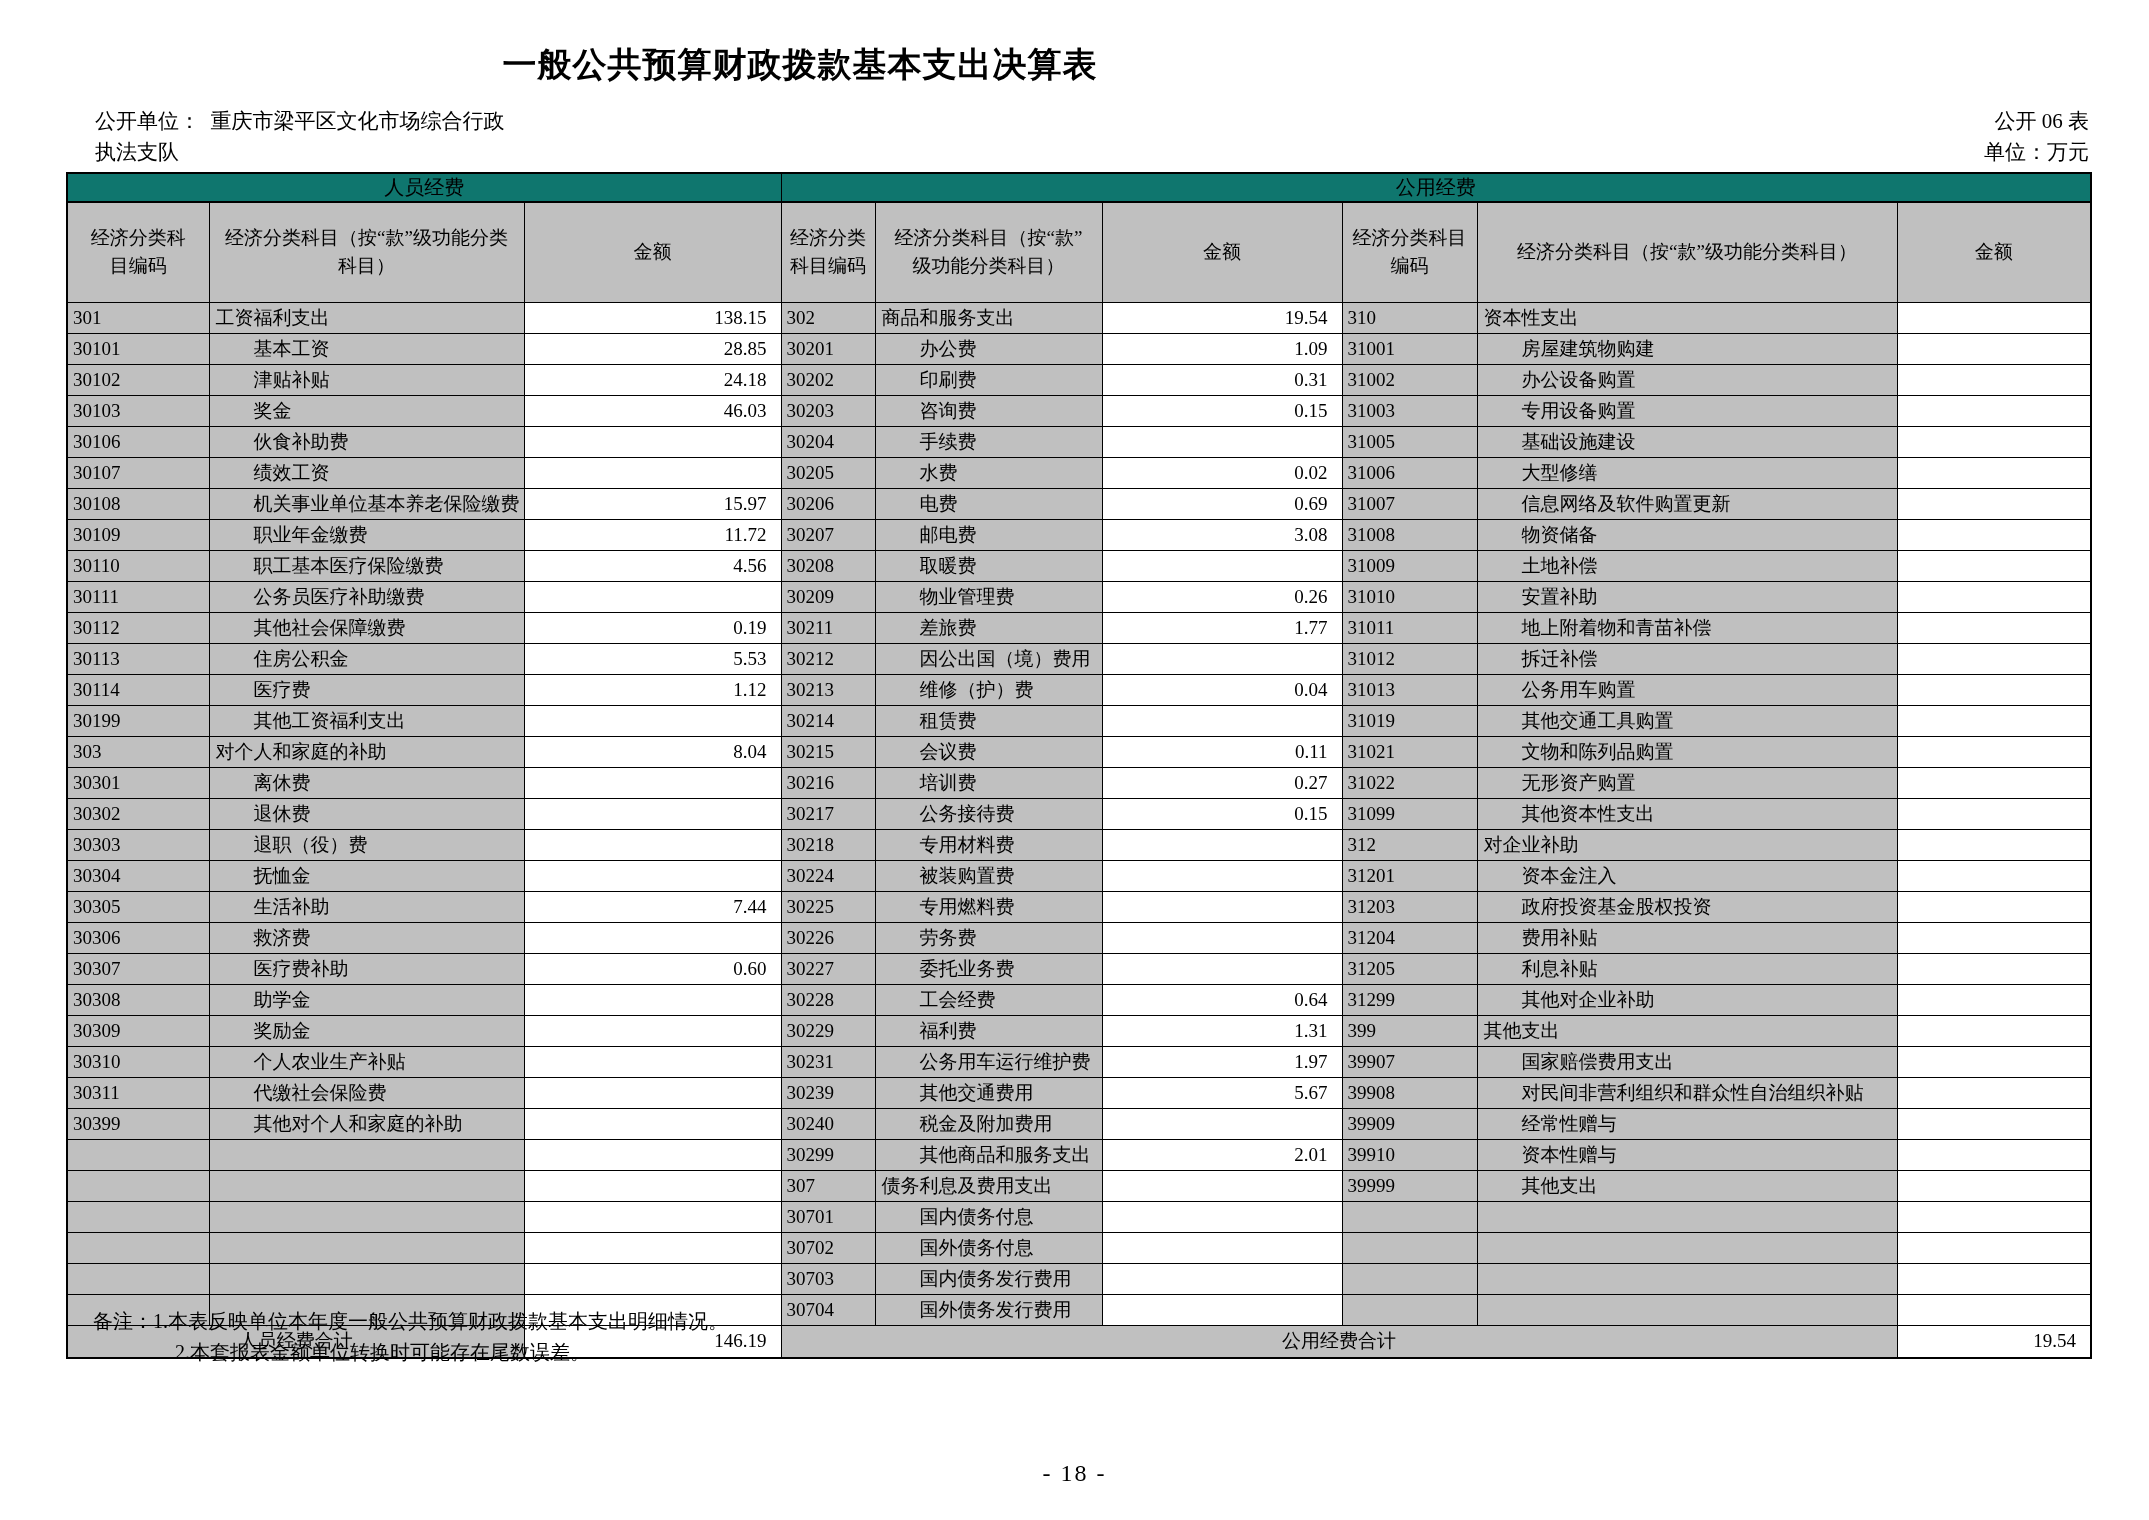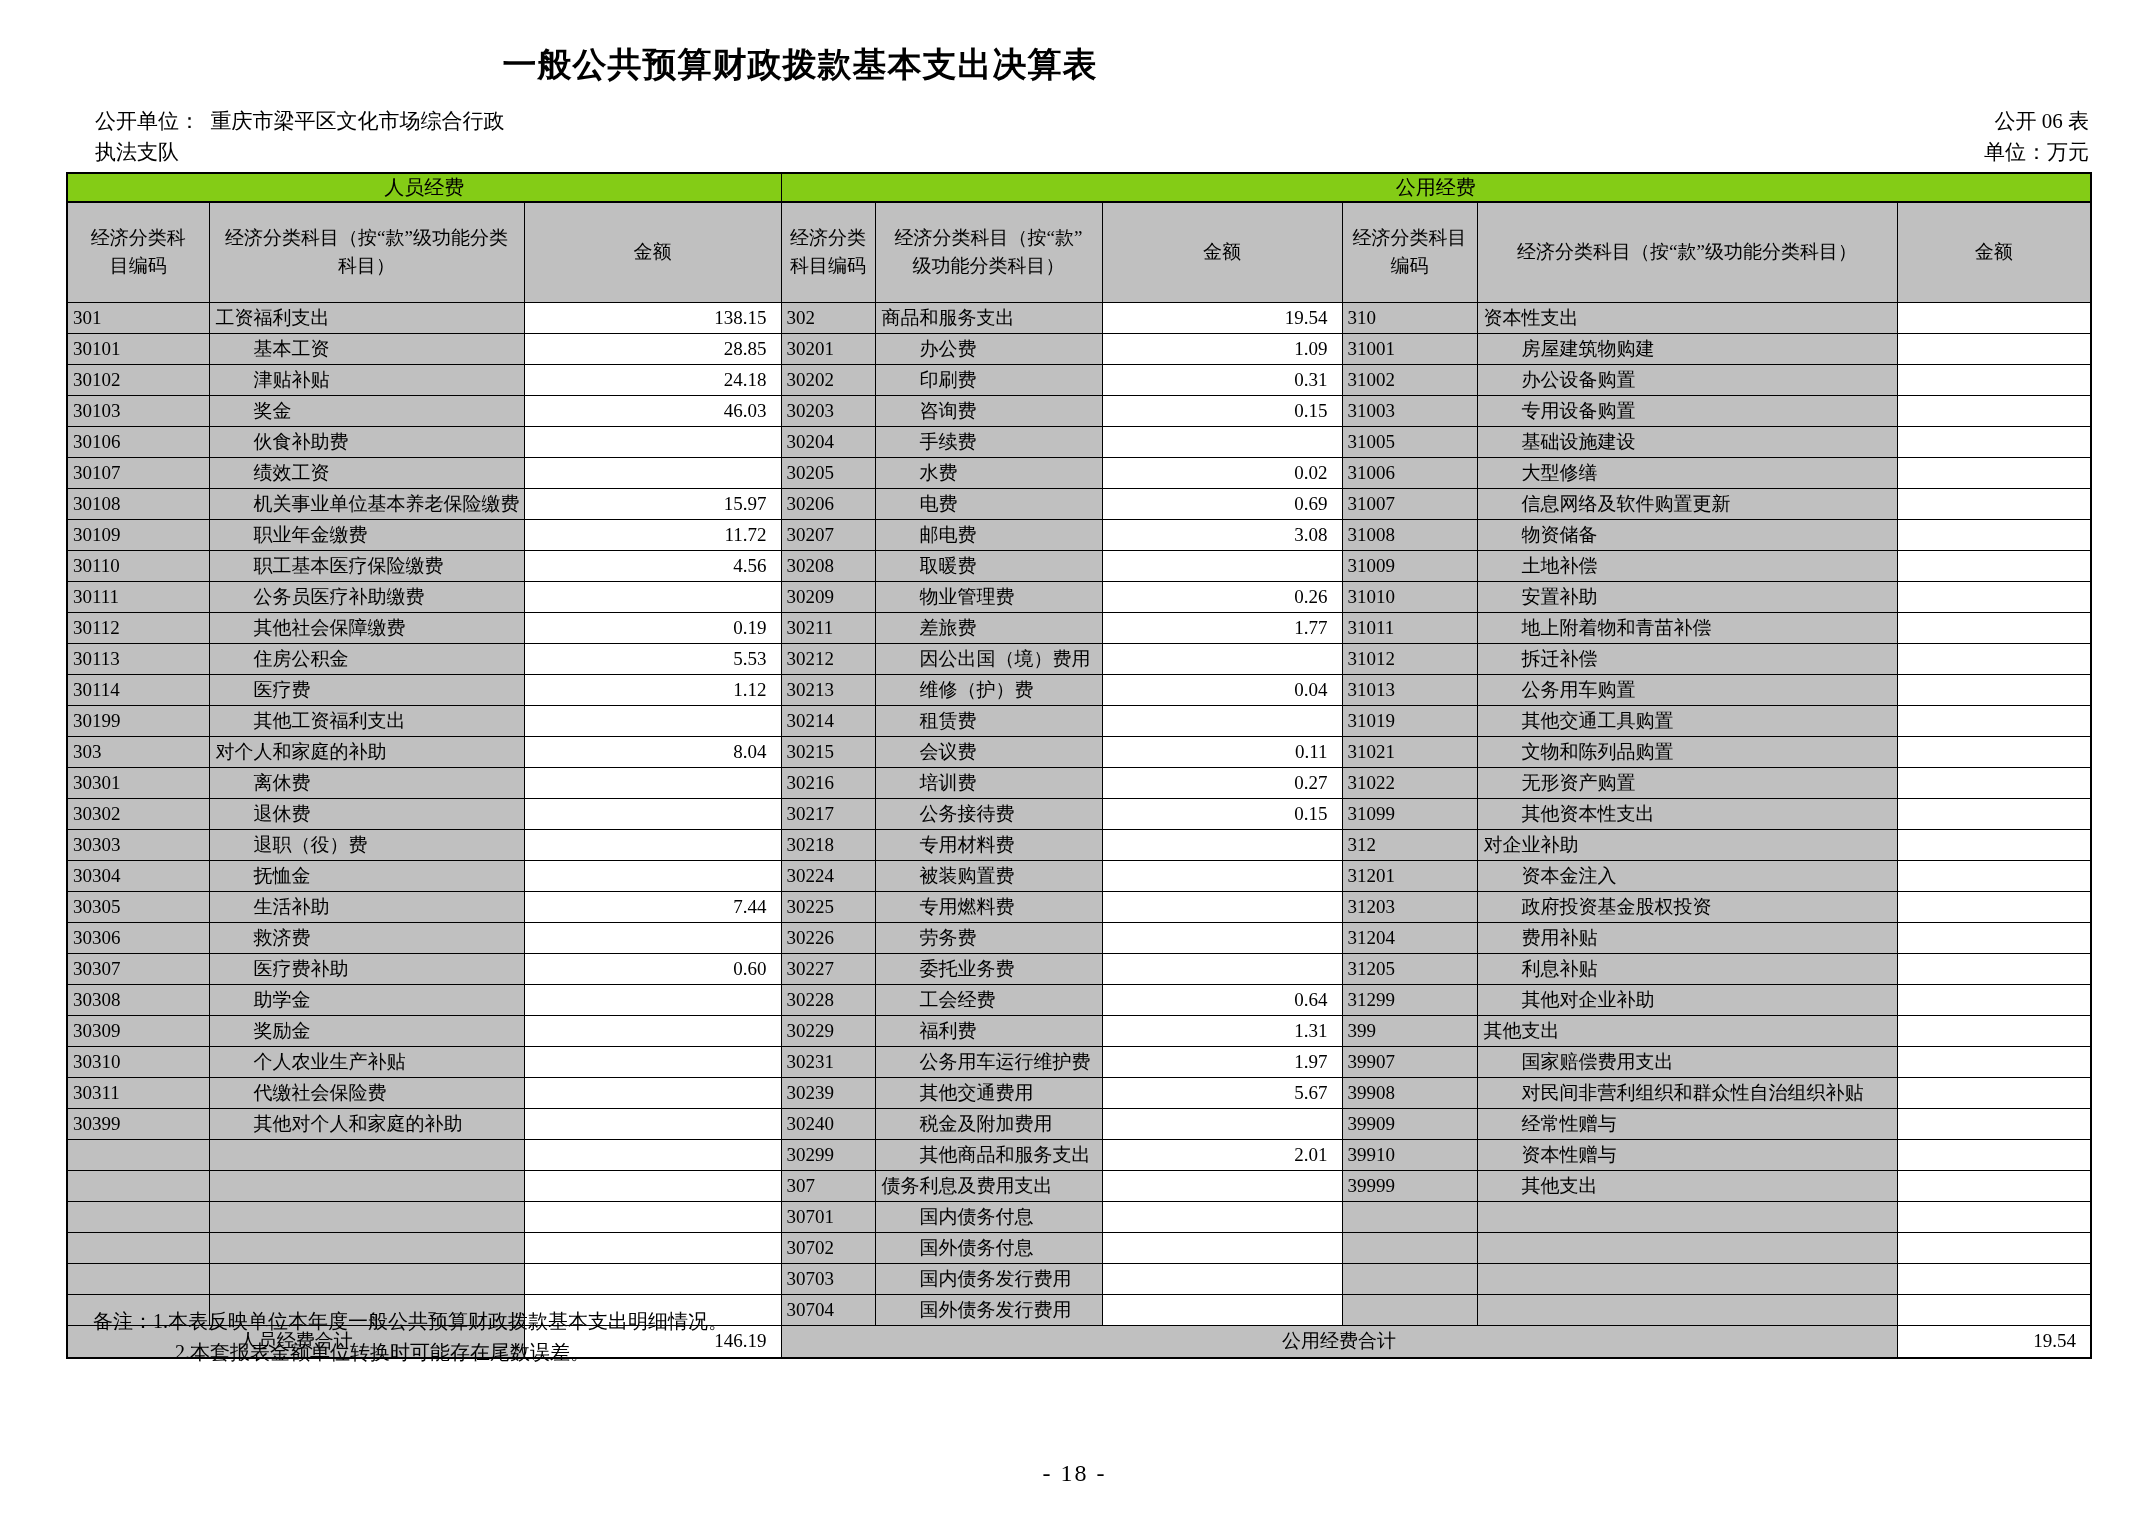--- a/index.html
+++ b/index.html
@@ -24,21 +24,21 @@
   table.budget-table {
     position:absolute; left:66px; top:172px;
     width:2024px; table-layout:fixed;
     border-collapse:collapse; border:2px solid #000;
   }
   .budget-table td, .budget-table th {
     border:1px solid #000; font-size:19px; font-weight:normal;
     overflow:hidden; vertical-align:middle; white-space:nowrap;
   }
   tr.sec-row { height:28px; }
-  tr.sec-row th { background:#84cc16; text-align:center; border-bottom:2px solid #000; font-size:20px; }
+  tr.sec-row th { background:#0f766e; text-align:center; border-bottom:2px solid #000; font-size:20px; }
   tr.colhead-row { height:100px; }
   tr.colhead-row th {
     background:#c0c0c0; text-align:center; white-space:pre-line; line-height:28px;
   }
   tbody tr { height:31px;padding-left:20px; }
   .c-code { background:#c0c0c0; text-align:left; padding-left:5px; }
   .c-subj { background:#c0c0c0; text-align:left; padding-left:6px; }
   .c-subj.ind { padding-left:44px; }
   .c-amt  { background:#ffffff; text-align:right; padding-right:14px; }
   tr.total-row { height:33px; }

